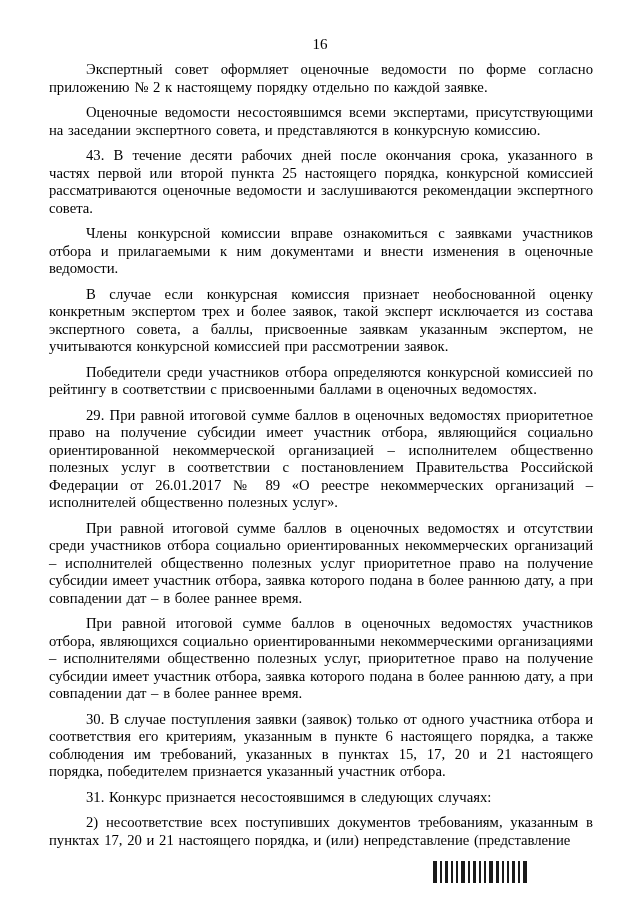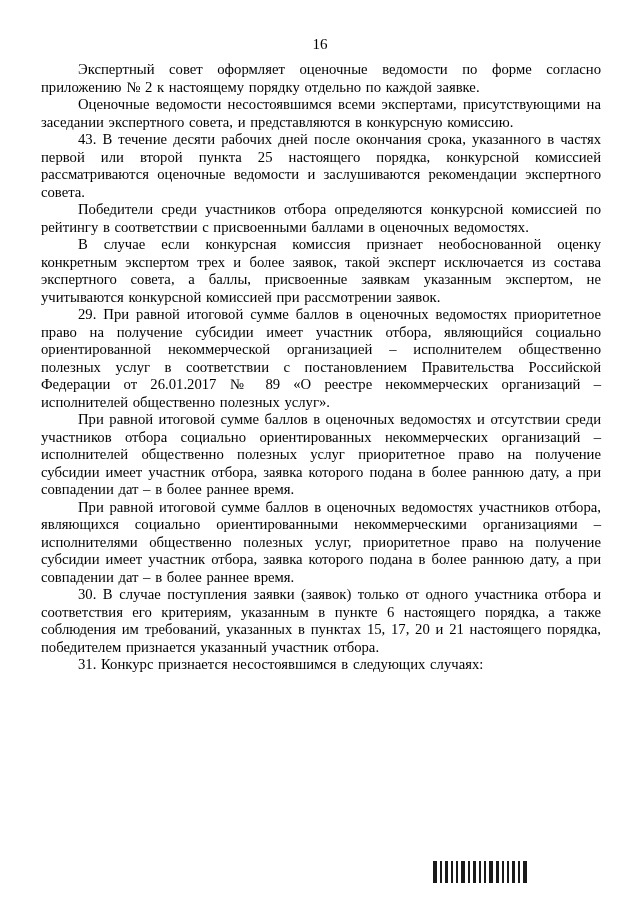--- a/index.html
+++ b/index.html
@@ -24,21 +24,21 @@
     color: #000000;
   }
   .doc-body {
     margin: 9px 39px 0 41px;
     font-size: 14.7px;
     line-height: 17.5px;
     text-align: justify;
     color: #000000;
   }
   .doc-body p {
-    margin: 0;
+    margin: 8px;
     padding: 0;
     text-indent: 37px;
     word-spacing: 1px;
   }
   .barcode {
     position: absolute;
     left: 433px;
     top: 861px;
     height: 22px;
     display: flex;
@@ -53,27 +53,29 @@
 </head>
 <body>
 
 <div class="page">
   <div class="page-number">16</div>
 
   <div class="doc-body">
       <p>Экспертный совет оформляет оценочные ведомости по форме согласно приложению № 2 к настоящему порядку отдельно по каждой заявке.</p>
       <p>Оценочные ведомости несостоявшимся всеми экспертами, присутствующими на заседании экспертного совета, и представляются в конкурсную комиссию.</p>
       <p>43. В течение десяти рабочих дней после окончания срока, указанного в частях первой или второй пункта 25 настоящего порядка, конкурсной комиссией рассматриваются оценочные ведомости и заслушиваются рекомендации экспертного совета.</p>
+      <p>Члены конкурсной комиссии вправе ознакомиться с заявками участников отбора и прилагаемыми к ним документами и внести изменения в оценочные ведомости.</p>
+      <p>В случае если конкурсная комиссия признает необоснованной оценку конкретным экспертом трех и более заявок, такой эксперт исключается из состава экспертного совета, а баллы, присвоенные заявкам указанным экспертом, не учитываются конкурсной комиссией при рассмотрении заявок.</p>
       <p>Победители среди участников отбора определяются конкурсной комиссией по рейтингу в соответствии с присвоенными баллами в оценочных ведомостях.</p>
-      <p>В случае если конкурсная комиссия признает необоснованной оценку конкретным экспертом трех и более заявок, такой эксперт исключается из состава экспертного совета, а баллы, присвоенные заявкам указанным экспертом, не учитываются конкурсной комиссией при рассмотрении заявок.</p>
       <p>29. При равной итоговой сумме баллов в оценочных ведомостях приоритетное право на получение субсидии имеет участник отбора, являющийся социально ориентированной некоммерческой организацией – исполнителем общественно полезных услуг в соответствии с постановлением Правительства Российской Федерации от 26.01.2017 № 89 «О реестре некоммерческих организаций – исполнителей общественно полезных услуг».</p>
       <p>При равной итоговой сумме баллов в оценочных ведомостях и отсутствии среди участников отбора социально ориентированных некоммерческих организаций – исполнителей общественно полезных услуг приоритетное право на получение субсидии имеет участник отбора, заявка которого подана в более раннюю дату, а при совпадении дат – в более раннее время.</p>
       <p>При равной итоговой сумме баллов в оценочных ведомостях участников отбора, являющихся социально ориентированными некоммерческими организациями – исполнителями общественно полезных услуг, приоритетное право на получение субсидии имеет участник отбора, заявка которого подана в более раннюю дату, а при совпадении дат – в более раннее время.</p>
       <p>30. В случае поступления заявки (заявок) только от одного участника отбора и соответствия его критериям, указанным в пункте 6 настоящего порядка, а также соблюдения им требований, указанных в пунктах 15, 17, 20 и 21 настоящего порядка, победителем признается указанный участник отбора.</p>
       <p>31. Конкурс признается несостоявшимся в следующих случаях:</p>
+      <p>2) несоответствие всех поступивших документов требованиям, указанным в пунктах 17, 20 и 21 настоящего порядка, и (или) непредставление (представление</p>
     </div>
 
   <div class="barcode">
       <span class="bar" style="width: 4px; background: rgb(26, 26, 26);"></span>
       <span class="bar" style="width: 2px; background: rgb(26, 26, 26);"></span>
       <span class="bar" style="width: 3px; background: rgb(26, 26, 26);"></span>
       <span class="bar" style="width: 2px; background: rgb(26, 26, 26);"></span>
       <span class="bar" style="width: 2px; background: rgb(26, 26, 26);"></span>
       <span class="bar" style="width: 4px; background: rgb(26, 26, 26);"></span>
       <span class="bar" style="width: 2px; background: rgb(26, 26, 26);"></span>

